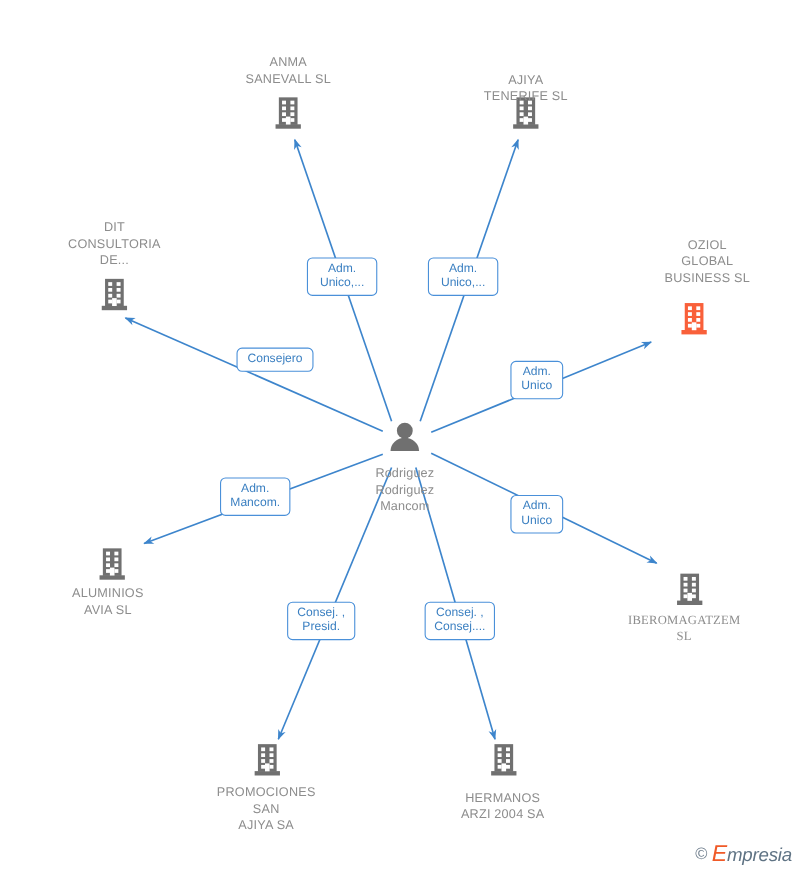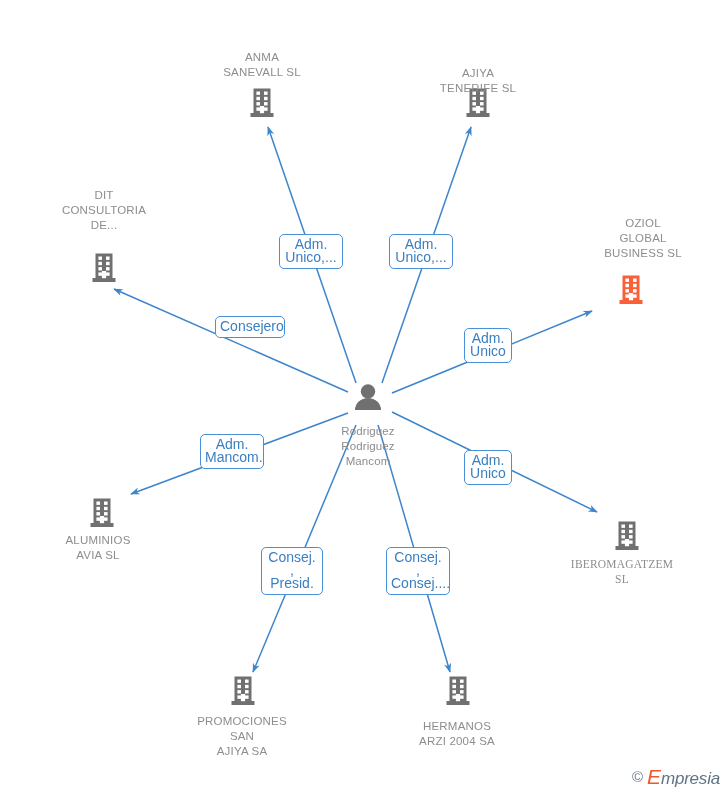--- a/index.html
+++ b/index.html
@@ -41,21 +41,21 @@
   }
 
   
   .edge-label {
     position: absolute;
     box-sizing: border-box;
     background: #ffffff;
     border: 1.4px solid #4a90d9;
     border-radius: 5px;
     color: #3a7fc1;
-    font-size: 14px;
+    font-size: 11px;
     line-height: 13px;
     text-align: center;
     padding: 3px 4px 4px 4px;
     white-space: pre-line;
     user-select: none;
   }
 
   
   #watermark {
     position: absolute;
@@ -213,21 +213,21 @@
         <path d="M 355 410 a 13 12 0 0 1 26 0 Z" fill="#707070"></path>
       </g>
     </g>
 </svg>
 
 <div id="node-labels">
     <div class="node-label" style="left: 162px; top: 50px; width: 200px;">ANMA
 SANEVALL  SL</div>
     <div class="node-label" style="left: 378px; top: 66px; width: 200px;">AJIYA
 TENERIFE SL</div>
-    <div class="node-label" style="left: 4px; top: 188px; width: 200px;">DIT
+    <div class="node-label" style="left: 4px; top: 200px; width: 200px;">DIT
 CONSULTORIA
 DE...</div>
     <div class="node-label highlight" style="left: 543px; top: 216px; width: 200px;">OZIOL
 GLOBAL
 BUSINESS  SL</div>
     <div class="node-label" style="left: -2px; top: 533px; width: 200px;">ALUMINIOS
 AVIA SL</div>
     <div class="node-label" style="left: 522px; top: 557px; width: 200px; font-family: Liberation Serif, serif;">IBEROMAGATZEM
 SL</div>
     <div class="node-label" style="left: 142px; top: 714px; width: 200px;">PROMOCIONES

